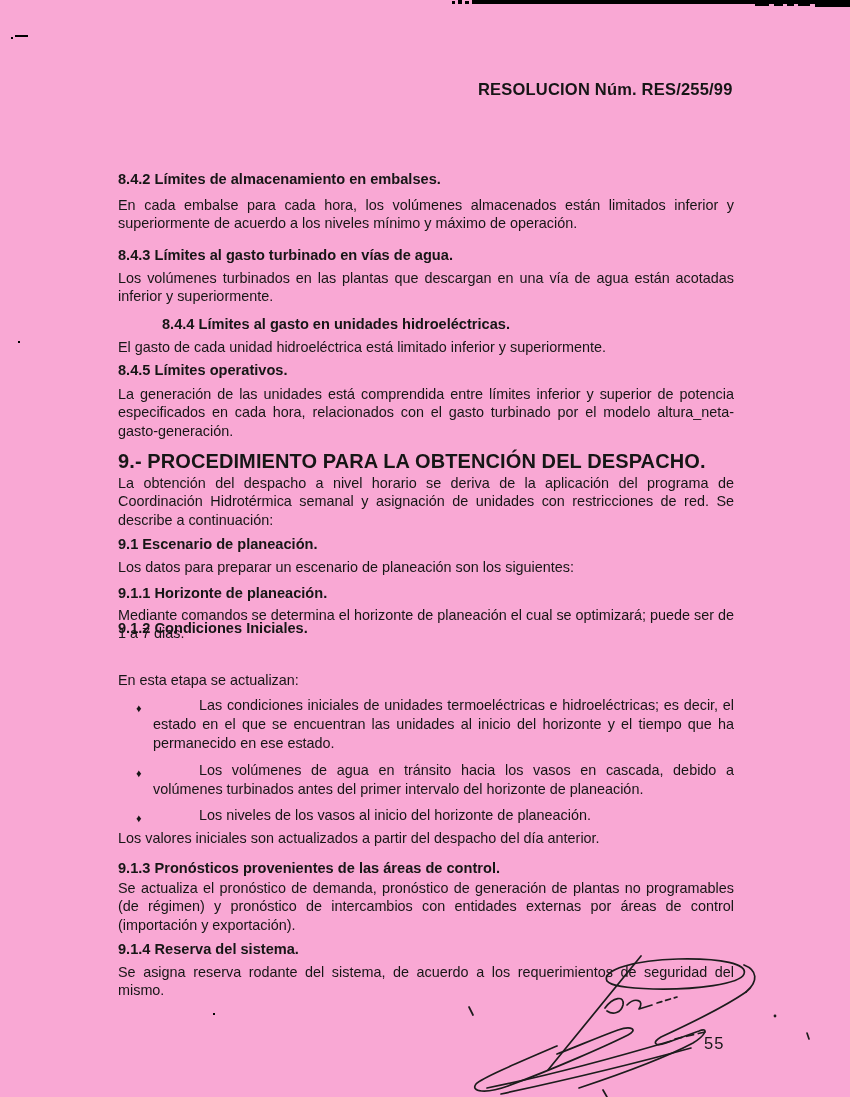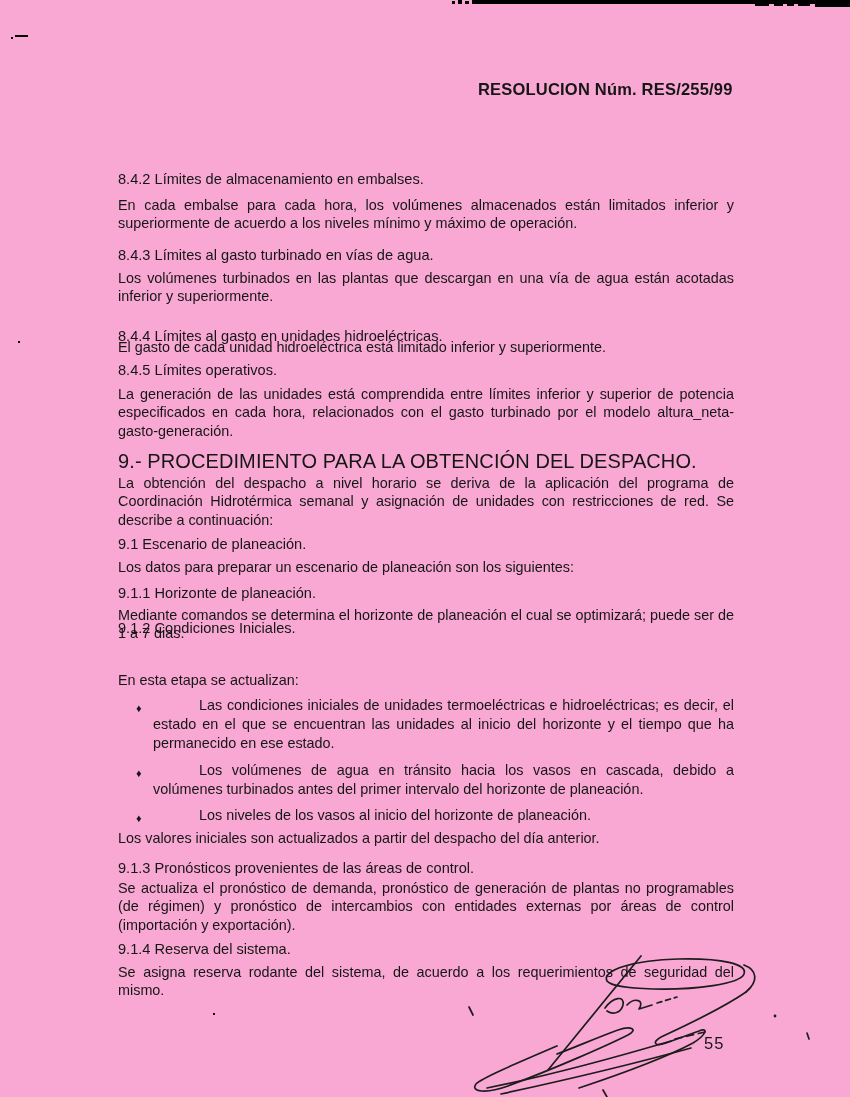--- a/index.html
+++ b/index.html
@@ -11,21 +11,21 @@
     font-family:"Liberation Sans", sans-serif;
     color:#161616;
     -webkit-font-smoothing:antialiased;
   }
   .doc-header{
     position:absolute;left:478px;top:80px;
     font-size:16.5px;font-weight:bold;letter-spacing:.2px;white-space:nowrap;
   }
   .h{
     position:absolute;left:118px;width:618px;
-    font-size:14.6px;font-weight:normal;
+    font-size:14.6px;font-weight:bold;
   }
   .h9{font-size:20px;letter-spacing:.1px;}
   .p{
     position:absolute;left:118px;width:616px;
     font-size:14.4px;line-height:18.4px;
     text-align:justify;text-justify:inter-word;
   }
   .bullet{
     position:absolute;left:153px;width:581px;
     font-size:14.4px;line-height:19px;
@@ -65,21 +65,21 @@
   <div class="mark" style="left:213px;top:1013px;width:2px;height:2px;"></div>
 
   <div class="doc-header">RESOLUCION Núm. RES/255/99</div>
 
   <div class="h" style="top:171px;">8.4.2 Límites de almacenamiento en embalses.</div>
   <div class="p" style="top:196px;">En cada embalse para cada hora, los volúmenes almacenados están limitados inferior y superiormente de acuerdo a los niveles mínimo y máximo de operación.</div>
 
   <div class="h" style="top:247px;">8.4.3 Límites al gasto turbinado en vías de agua.</div>
   <div class="p" style="top:269px;">Los volúmenes turbinados en las plantas que descargan en una vía de agua están acotadas inferior y superiormente.</div>
 
-  <div class="h" style="top:328px;">8.4.4 Límites al gasto en unidades hidroeléctricas.</div>
+  <div class="h" style="top:316px;margin-left:44px;">8.4.4 Límites al gasto en unidades hidroeléctricas.</div>
   <div class="p" style="top:338px;">El gasto de cada unidad hidroeléctrica está limitado inferior y superiormente.</div>
 
   <div class="h" style="top:362px;">8.4.5  Límites operativos.</div>
   <div class="p" style="top:385px;">La generación de las unidades está comprendida entre límites inferior y superior de potencia especificados en cada hora, relacionados con el gasto turbinado por el modelo altura_neta-gasto-generación.</div>
 
   <div class="h h9" style="top:450px;">9.- PROCEDIMIENTO PARA LA OBTENCIÓN DEL DESPACHO.</div>
   <div class="p" style="top:474px;">La obtención del despacho a nivel horario se deriva de la aplicación del programa de Coordinación Hidrotérmica semanal y asignación de unidades con restricciones de red. Se describe a continuación:</div>
 
   <div class="h" style="top:536px;">9.1 Escenario de planeación.</div>
   <div class="p" style="top:558px;">Los datos para preparar un escenario de planeación son los siguientes:</div>

